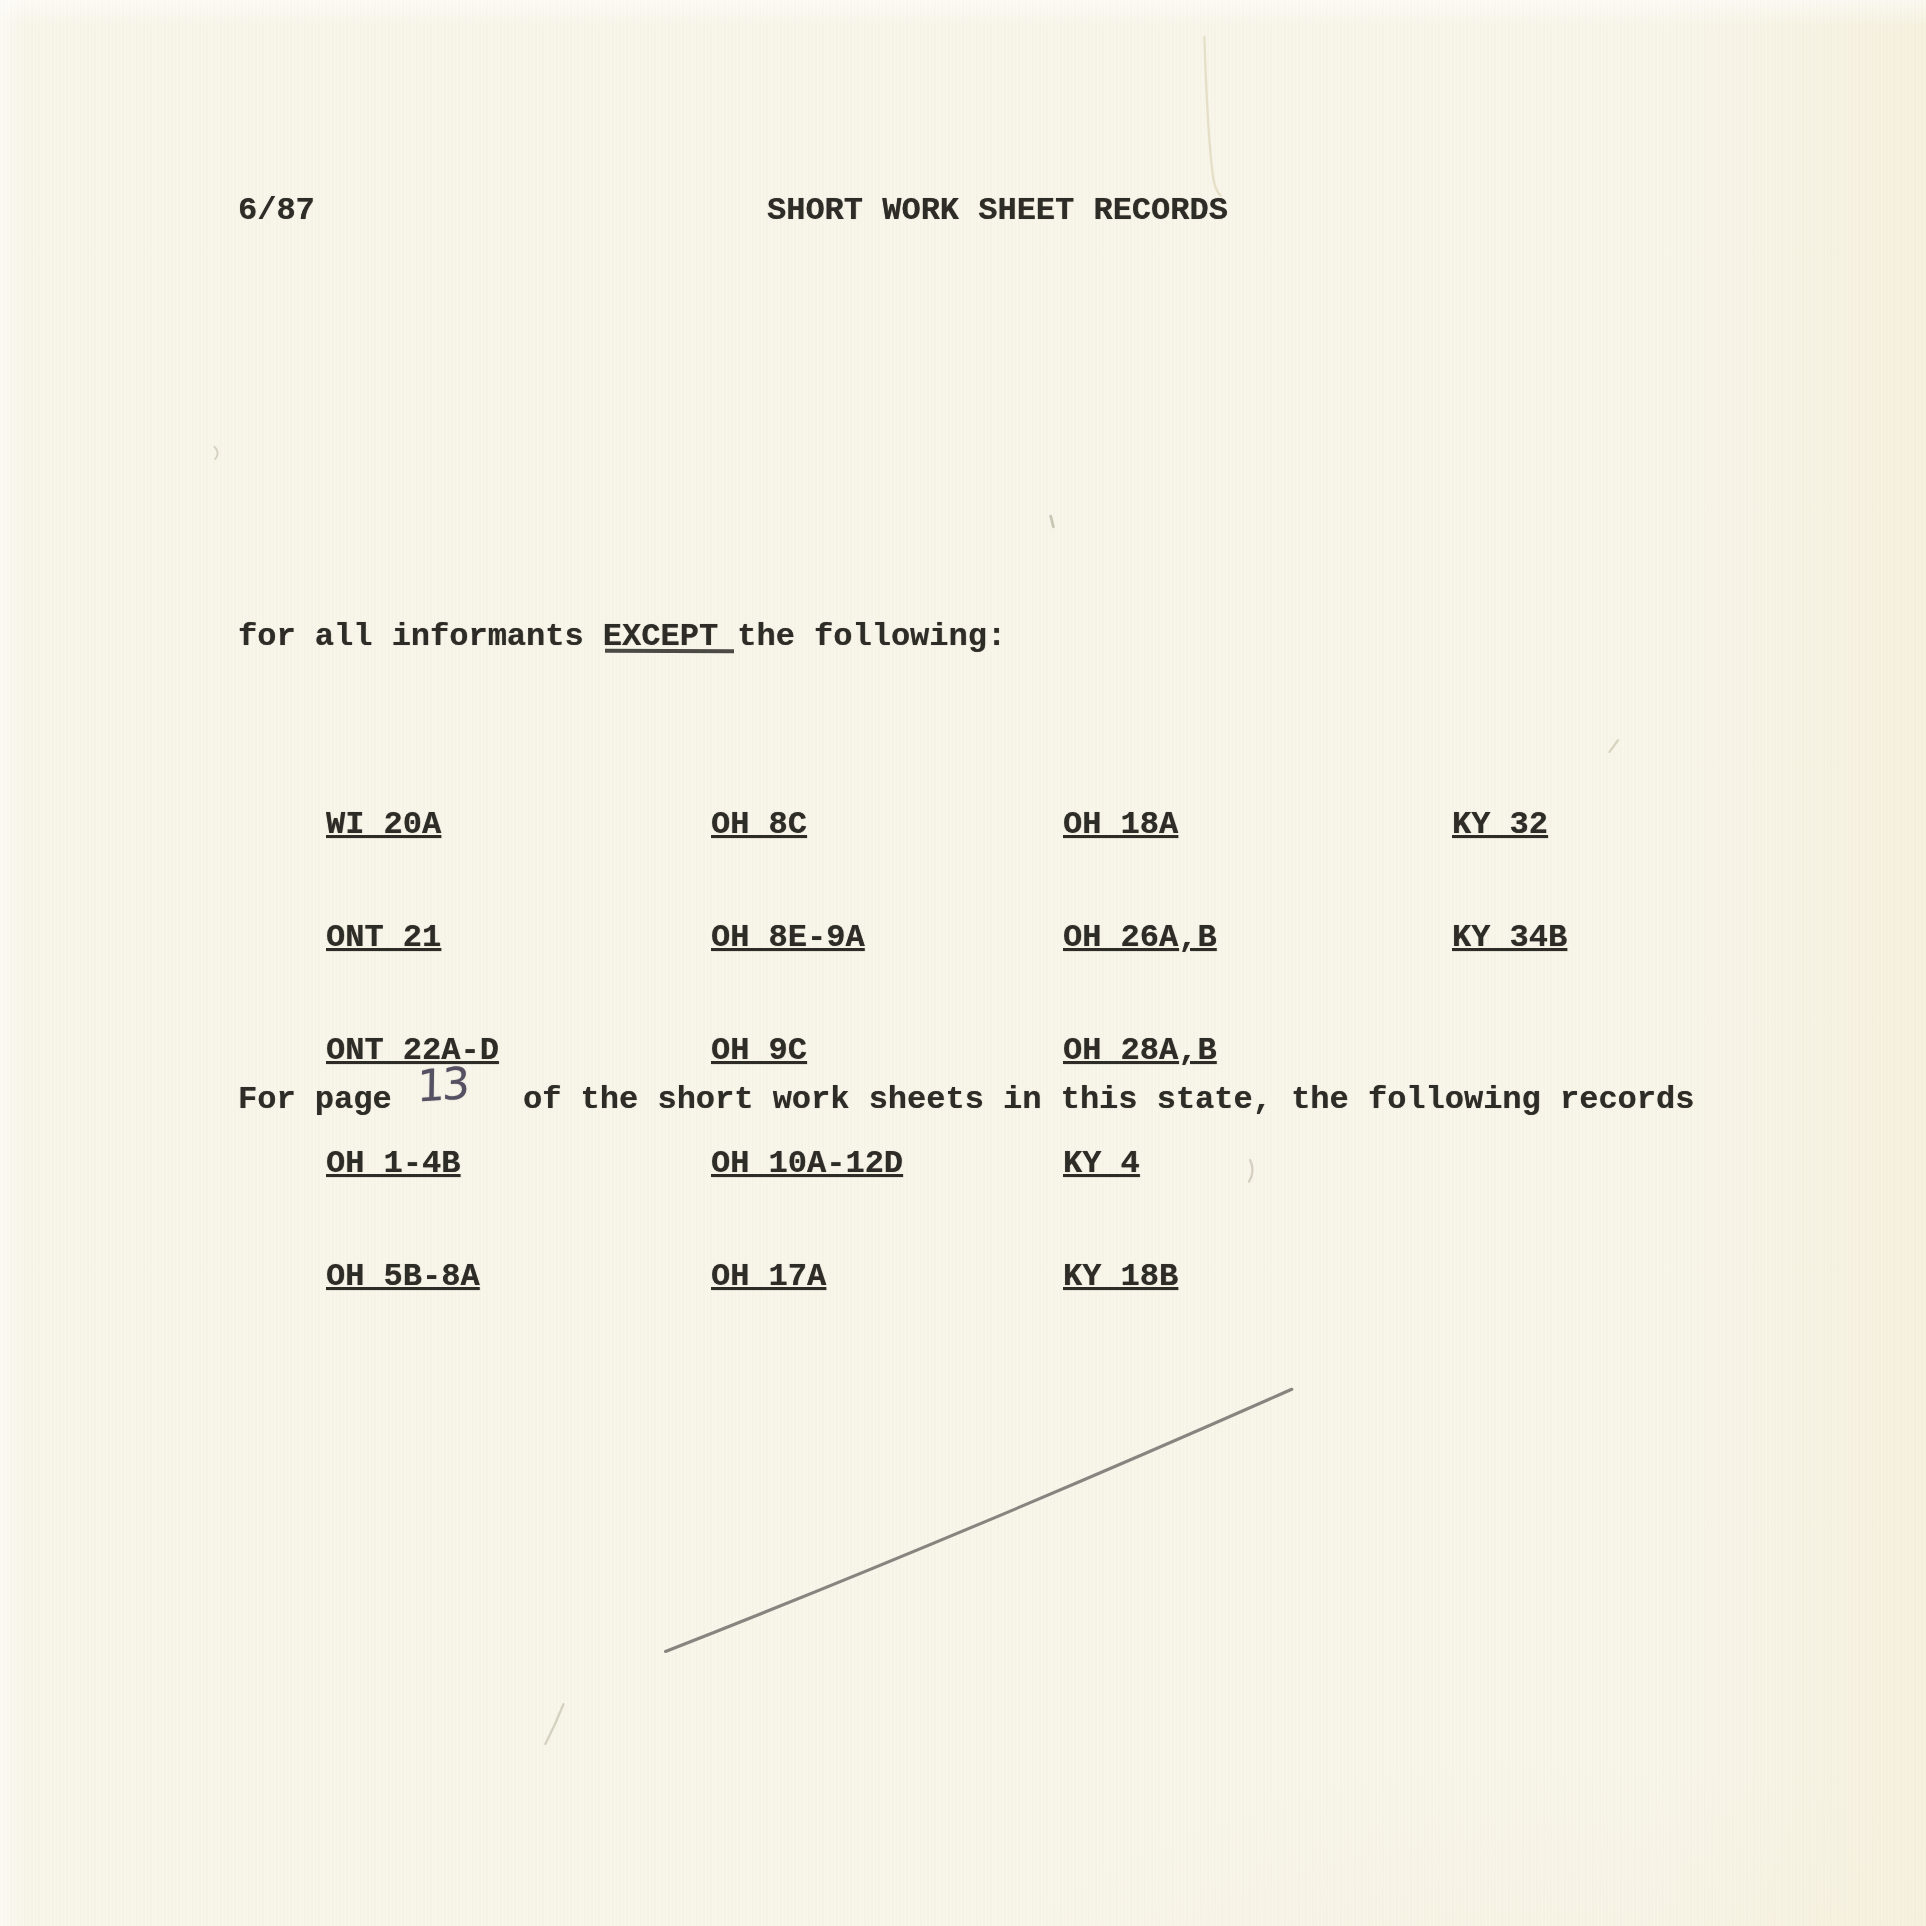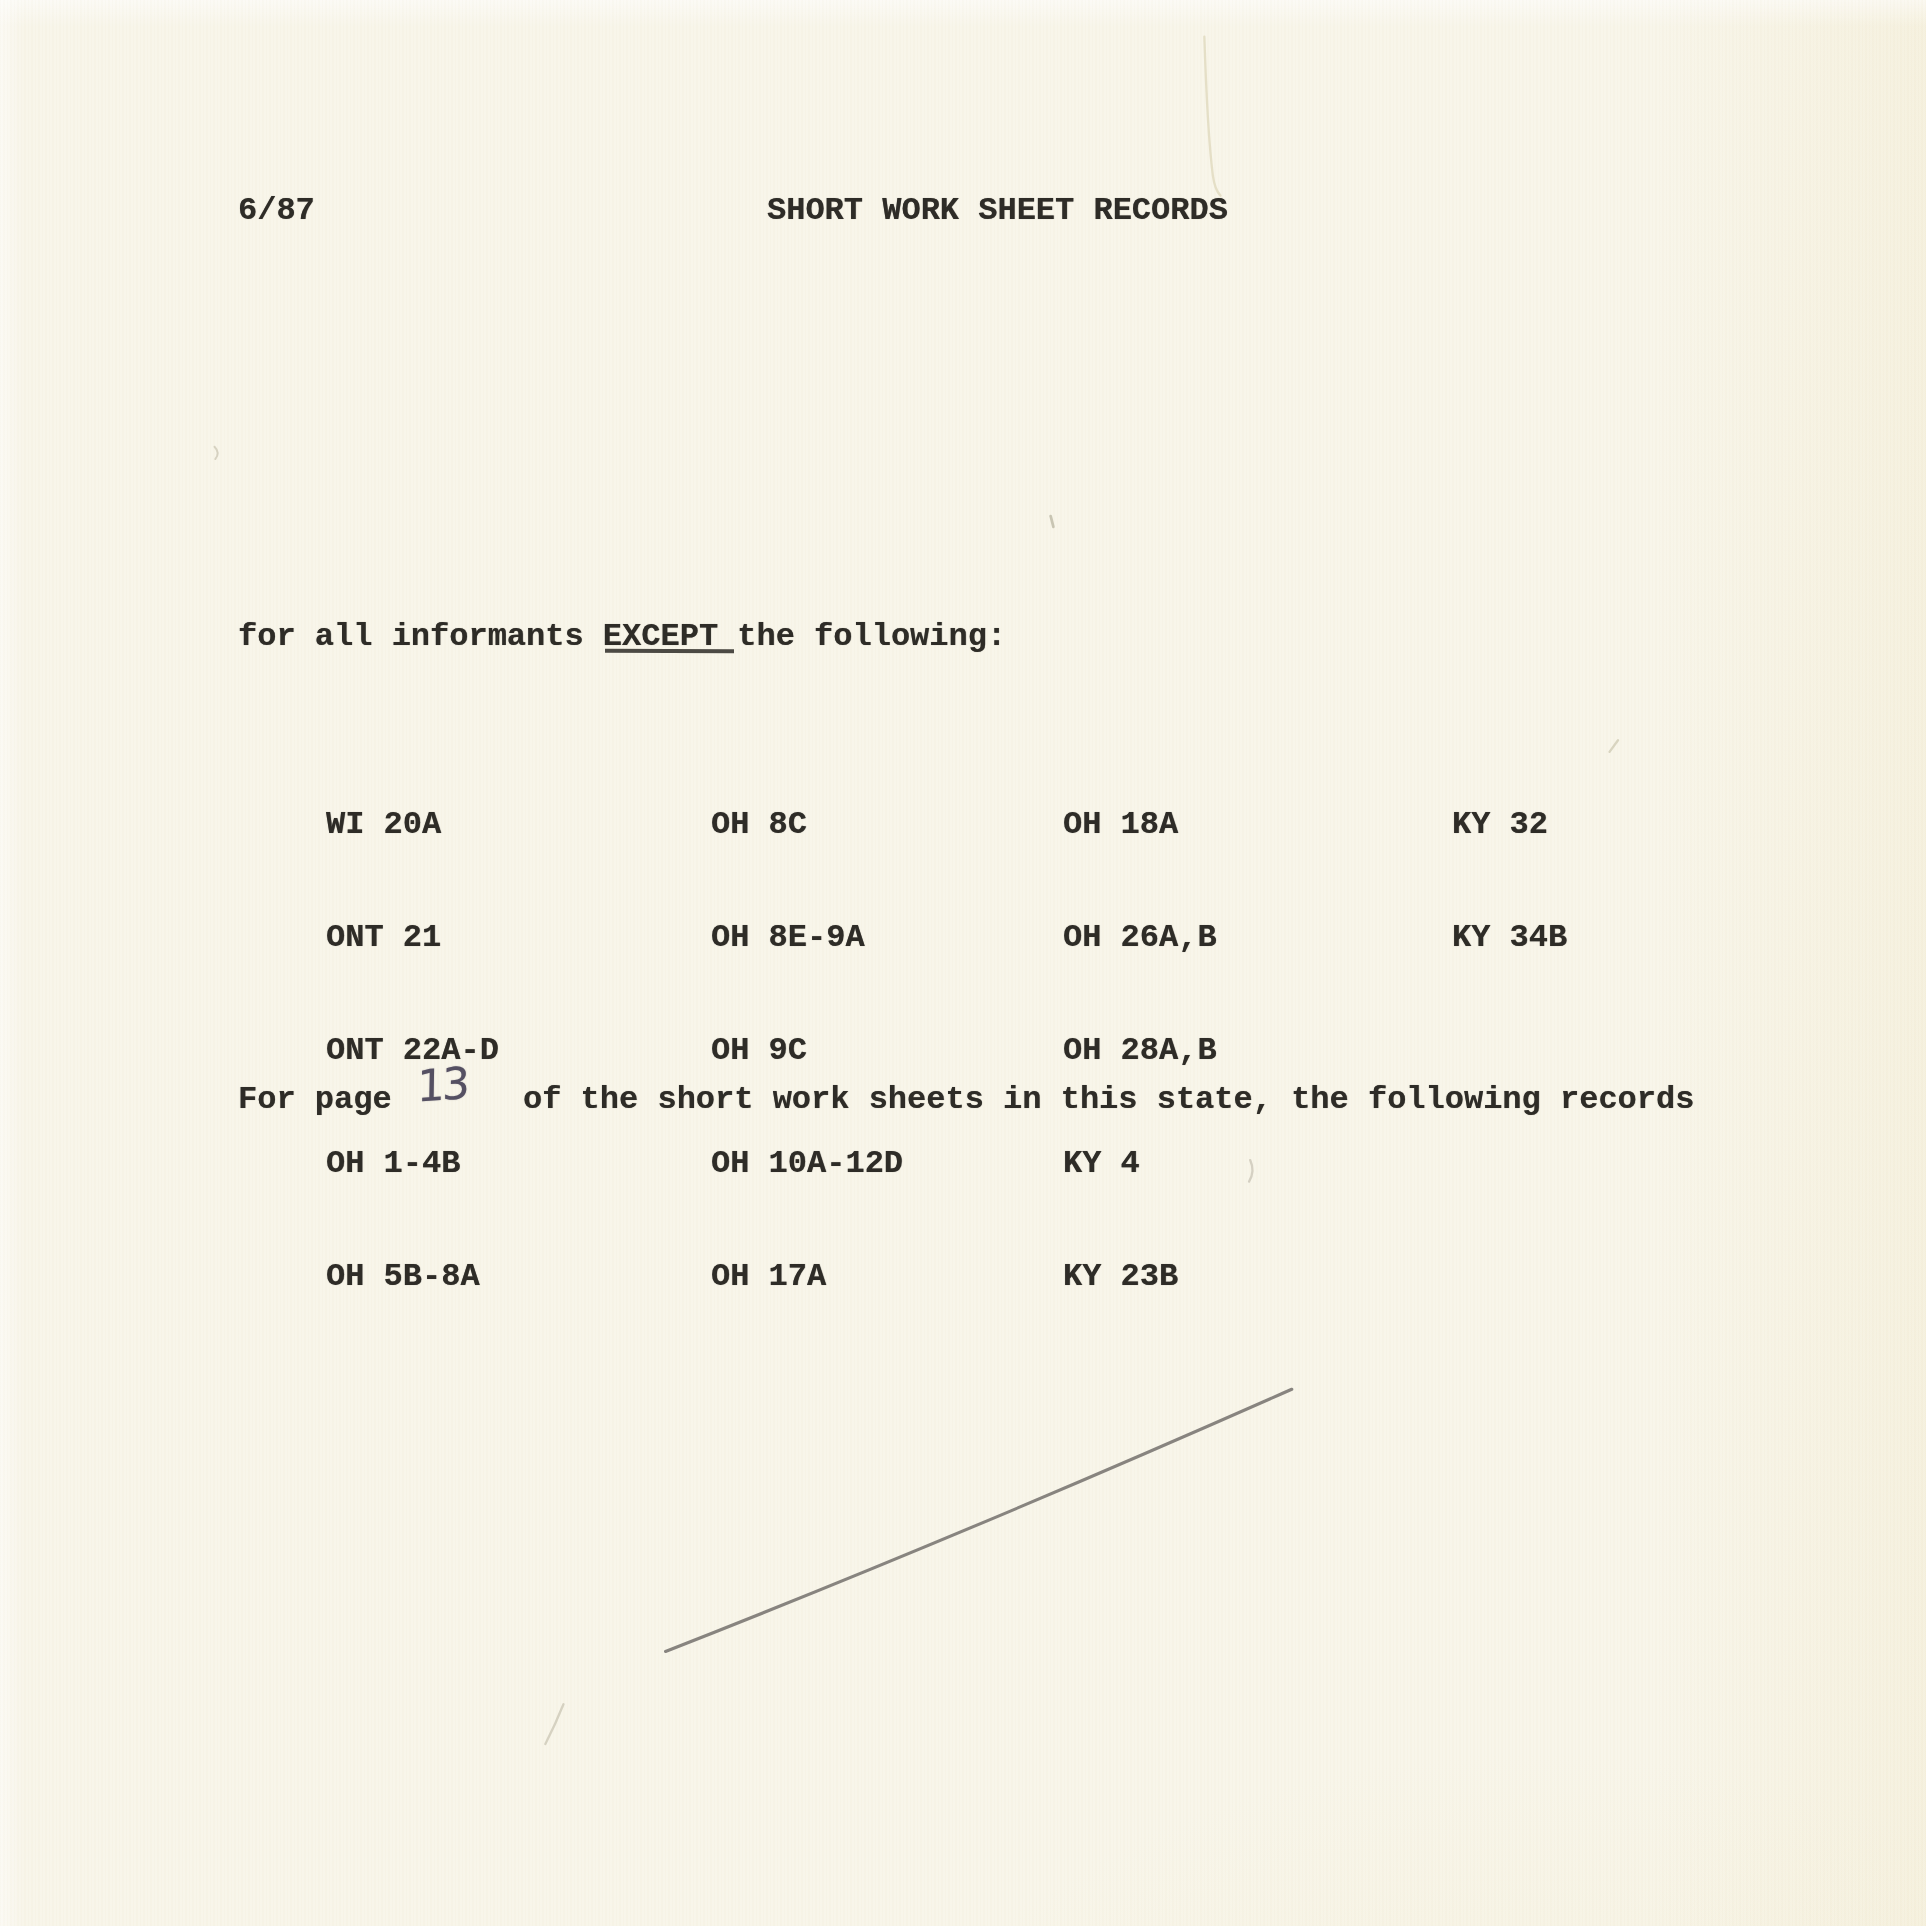--- a/index.html
+++ b/index.html
@@ -20,21 +20,21 @@
     position:absolute;inset:0;pointer-events:none;
     background:repeating-linear-gradient(90deg, rgba(214,206,174,.05) 0 1.5px, rgba(255,255,255,.05) 1.5px 3.5px);
   }
   .line{
     position:absolute;font-size:32px;line-height:32px;font-weight:bold;
     letter-spacing:0;white-space:pre;
     text-shadow:0 0 0.8px rgba(46,44,39,.5), 0.4px 0.4px 0 rgba(46,44,39,.25);
   }
   .col{position:absolute;font-size:32px;font-weight:bold;white-space:pre;
        text-shadow:0 0 0.8px rgba(46,44,39,.5), 0.4px 0.4px 0 rgba(46,44,39,.25);}
-  .col div{height:39px;line-height:39px;}
+  .col div{height:39px;line-height:39px;text-decoration:underline;}
   .except-bar{
     position:absolute;left:605px;top:649px;width:129px;height:3.5px;
     background:#2e2c27;opacity:.85;transform:rotate(.25deg);
   }
   .handwritten{
     position:absolute;left:417px;top:1063px;
     font-family:"DejaVu Sans",sans-serif;font-weight:normal;
     font-size:44px;line-height:44px;letter-spacing:-3.1px;
     color:#555062;transform:rotate(-4deg) skewX(-5deg);
     text-shadow:0 0 1.2px rgba(85,80,98,.45);
@@ -67,21 +67,21 @@
       <div>OH 8E-9A</div>
       <div>OH 9C</div>
       <div>OH 10A-12D</div>
       <div>OH 17A</div>
     </div>
     <div class="col" style="left:1063px;top:731px;">
       <div>OH 18A</div>
       <div>OH 26A,B</div>
       <div>OH 28A,B</div>
       <div>KY 4</div>
-      <div>KY 23B</div>
+      <div>KY 18B</div>
     </div>
     <div class="col" style="left:1452px;top:731px;">
       <div>KY 32</div>
       <div>KY 34B</div>
     </div>
   </div>
 
 
   <div class="line" style="left:238px;top:1084px;">For page</div>
   <div class="handwritten">13</div>

